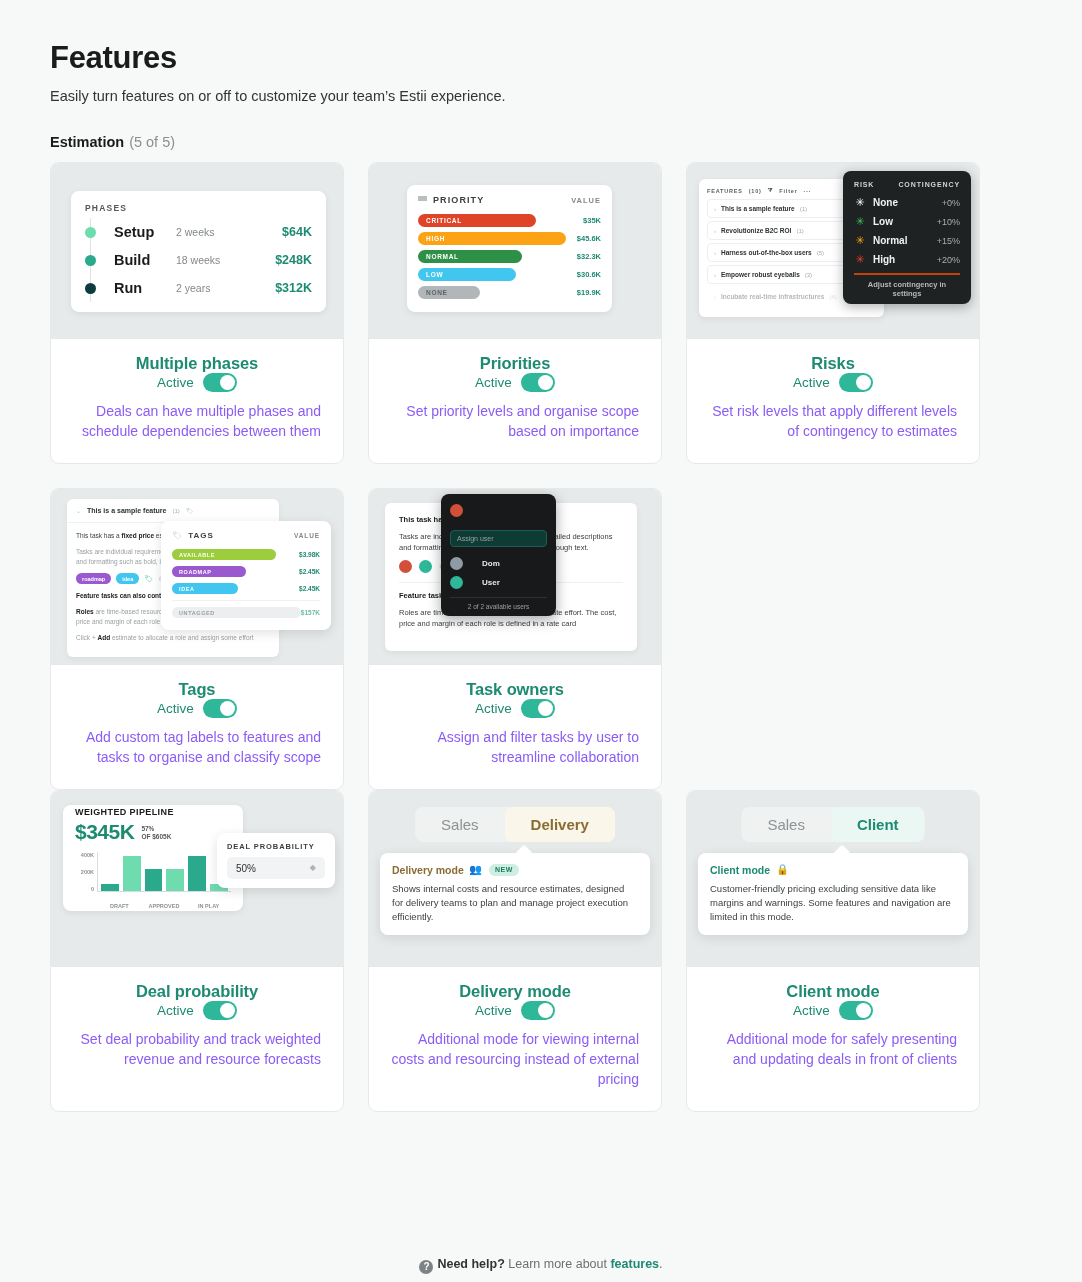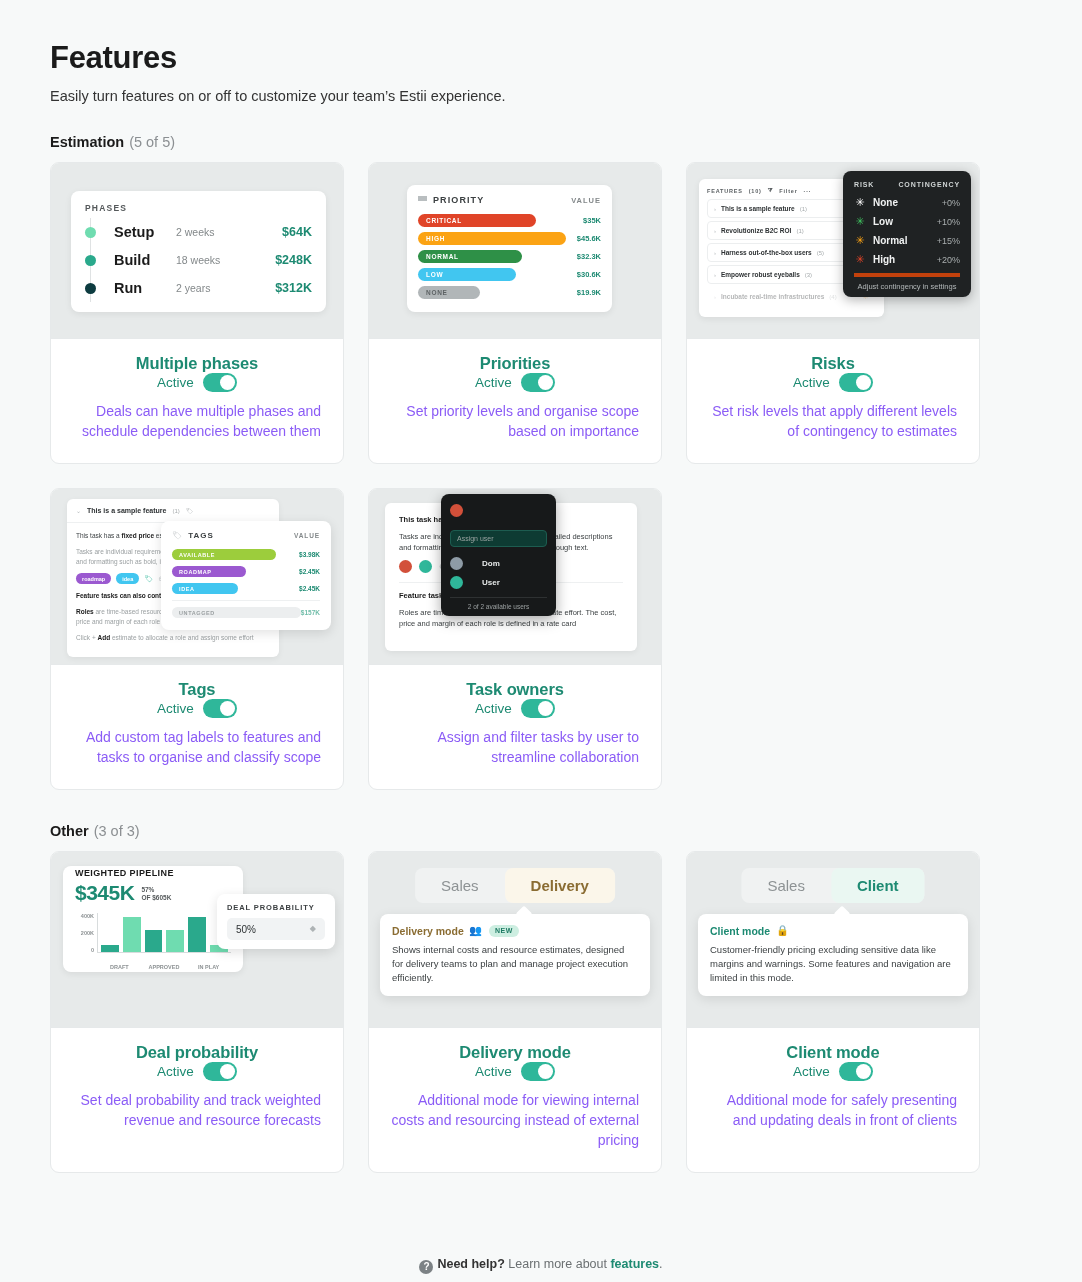--- a/index.html
+++ b/index.html
@@ -179,22 +179,22 @@
     background: #1f2223; border-radius: 8px; padding: 10px 11px 6px 11px;
     color: #e9ecec; box-shadow: 0 3px 12px rgba(0,0,0,.3);
   }
   .rp-head { display: flex; font-size: 7px; font-weight: bold; letter-spacing: .9px;
              color: #cfd4d4; margin-bottom: 5px; }
   .rp-head .a { flex: 1; }
   .rp-row { display: flex; align-items: center; height: 19px; font-size: 10px; }
   .rp-row .ico { width: 12px; font-size: 11px; text-align: center; }
   .rp-row .lb { margin-left: 7px; font-weight: bold; flex: 1; color: #f0f2f2; }
   .rp-row .pc { font-size: 9px; color: #a9aeaf; }
-  .rp-foot { border-top: 4px solid #c2410c; margin-top: 4px; padding-top: 5px;
-             font-size: 7.5px; color: #b3b8b9; text-align: center; }
+  .rp-foot { border-top: 2px solid #c2410c; margin-top: 4px; padding-top: 5px;
+             font-size: 7.5px; color: #b3b8b9; text-align: center; font-weight: bold; }
 
   
   .pv-tag-doc {
     position: absolute; left: 16px; top: 10px; width: 212px;
     background: #fff; border-radius: 6px; box-shadow: 0 2px 6px rgba(0,0,0,.06); overflow: hidden;
   }
   .td-top { display: flex; align-items: center; gap: 6px; padding: 8px 9px; border-bottom: 1px solid #eef0f1; }
   .td-top .nm { font-size: 7px; font-weight: bold; color: #2d3133; }
   .td-top .ct { font-size: 6px; color: #a6abad; }
   .td-body { padding: 8px 9px; }
@@ -572,23 +572,20 @@
             <span class="status-label">Active</span>
             <span class="toggle"></span>
           </span>
         </div>
         <div class="card-desc">Assign and filter tasks by user to streamline collaboration</div>
       </div>
     </div>
 
   </div>
 
-  <div class="section-head" style="margin-top:33px">
-    <span class="s-name">Other</span><span class="s-count">(3 of 3)</span>
-  </div>
 
   <div class="grid">
 
     <div class="card">
       <div class="card-preview">
         <div class="pv-wp">
           <div class="wp-t">WEIGHTED PIPELINE</div>
           <div class="wp-big">
             <span class="wp-amt">$345K</span>
             <span class="wp-sub">

